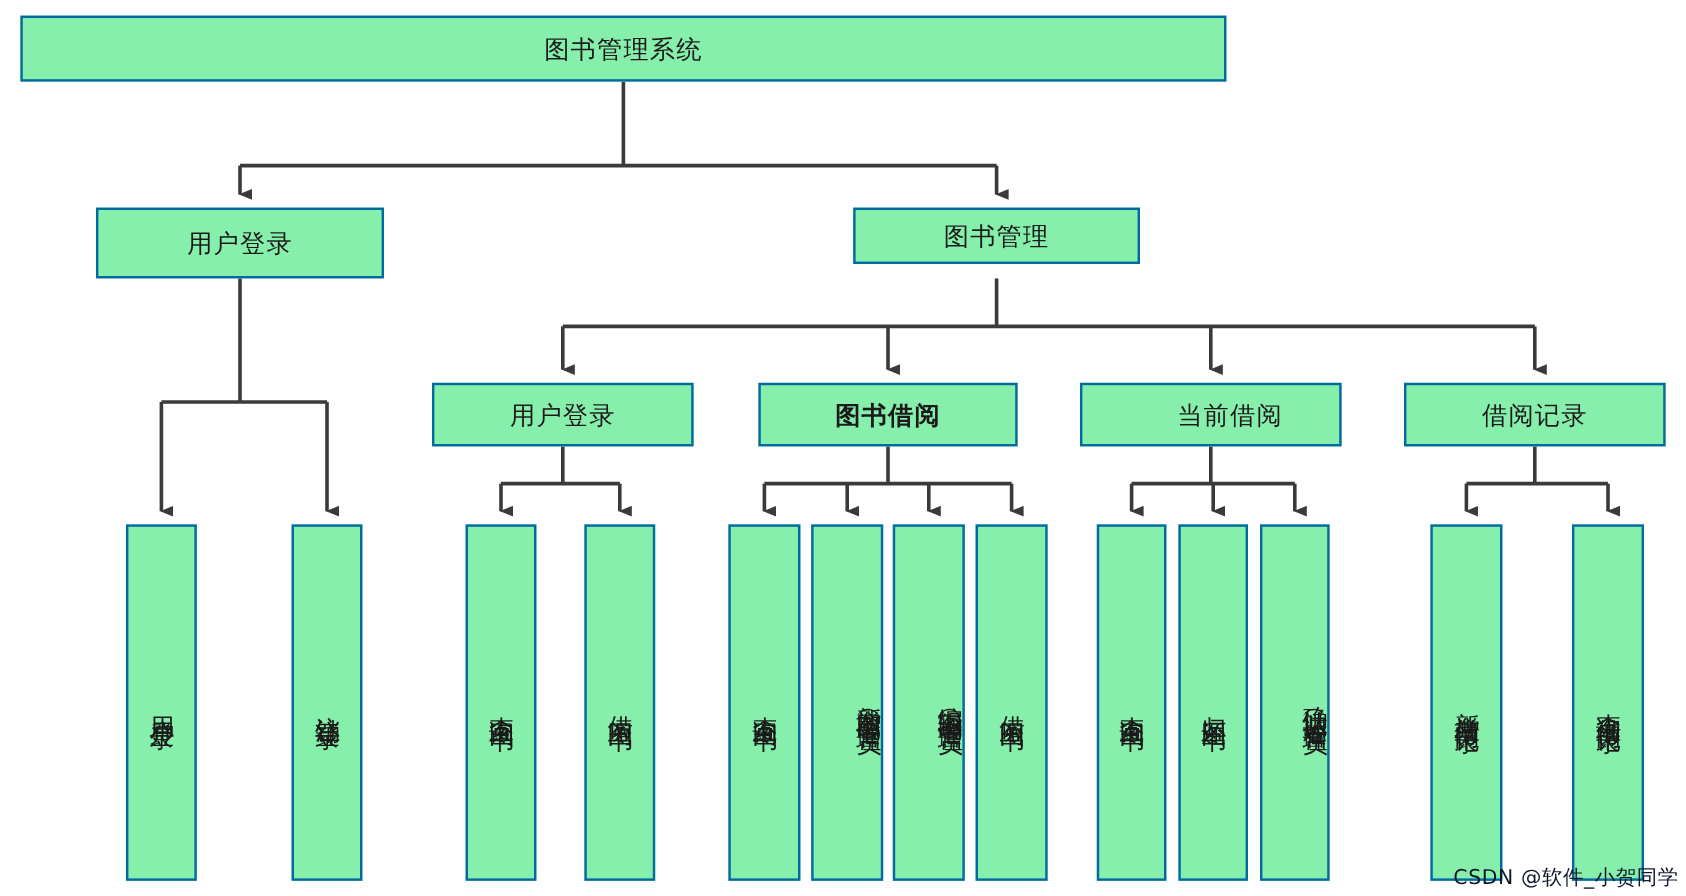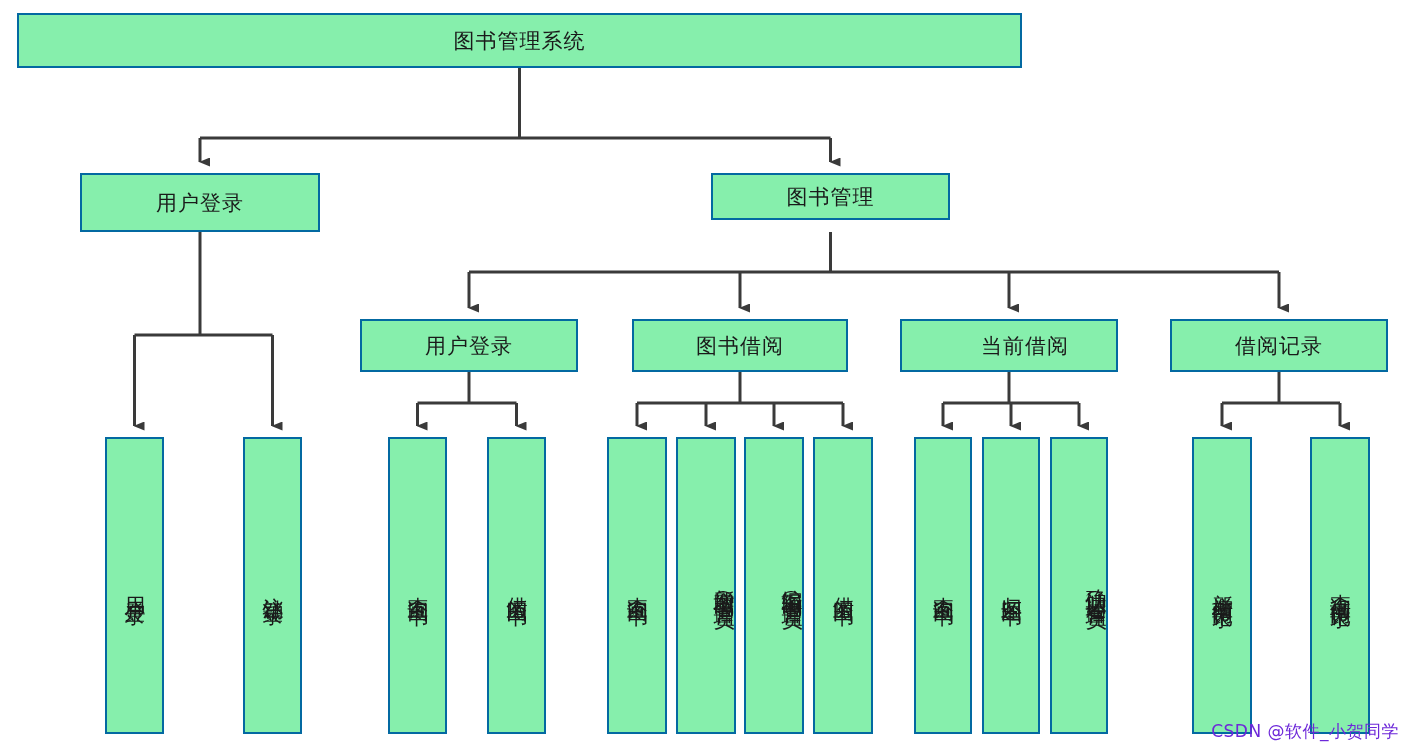--- a/index.html
+++ b/index.html
@@ -55,21 +55,21 @@
     justify-content: center;
   }
   .node-v.center-v {
     align-items: center;
   }
   .watermark {
     position: absolute;
     right: 6px;
     bottom: 4px;
     font-size: 17px;
-    color: #6d28d9;
+    color: #0f172a;
     white-space: nowrap;
     z-index: 3;
     letter-spacing: 0.5px;
   }
 </style>
 </head>
 <body>
 
 <div id="diagram-root">
 
@@ -126,21 +126,21 @@
   </svg>
 
   <div class="node node-h" style="left:17px; top:13px; width:1005px; height:55px;">图书管理系统</div>
 
   <div class="node node-h" style="left:80px; top:173px; width:240px; height:59px;">用户登录</div>
 
   <div class="node node-h" style="left:711px; top:173px; width:239px; height:47px;">图书管理</div>
 
   <div class="node node-h" style="left:360px; top:319px; width:218px; height:53px;">用户登录</div>
 
-  <div class="node node-h" style="left:632px; top:319px; width:216px; height:53px;">图书借阅</div>
+  <div class="node node-h" style="left:632px; top:319px; width:216px; height:53px;font-weight:bold;">图书借阅</div>
 
   <div class="node node-h" style="left:900px; top:319px; width:218px; height:53px;padding-left:32px;">当前借阅</div>
 
   <div class="node node-h" style="left:1170px; top:319px; width:218px; height:53px;font-family:Liberation Mono, monospace;">借阅记录</div>
 
   <div class="node node-v center-v" style="left:105px; top:437px; width:59px; height:297px;">用户登录</div>
 
   <div class="node node-v center-v" style="left:243px; top:437px; width:59px; height:297px;">注销登录</div>
 
   <div class="node node-v center-v" style="left:388px; top:437px; width:59px; height:297px;">查询图书</div>

